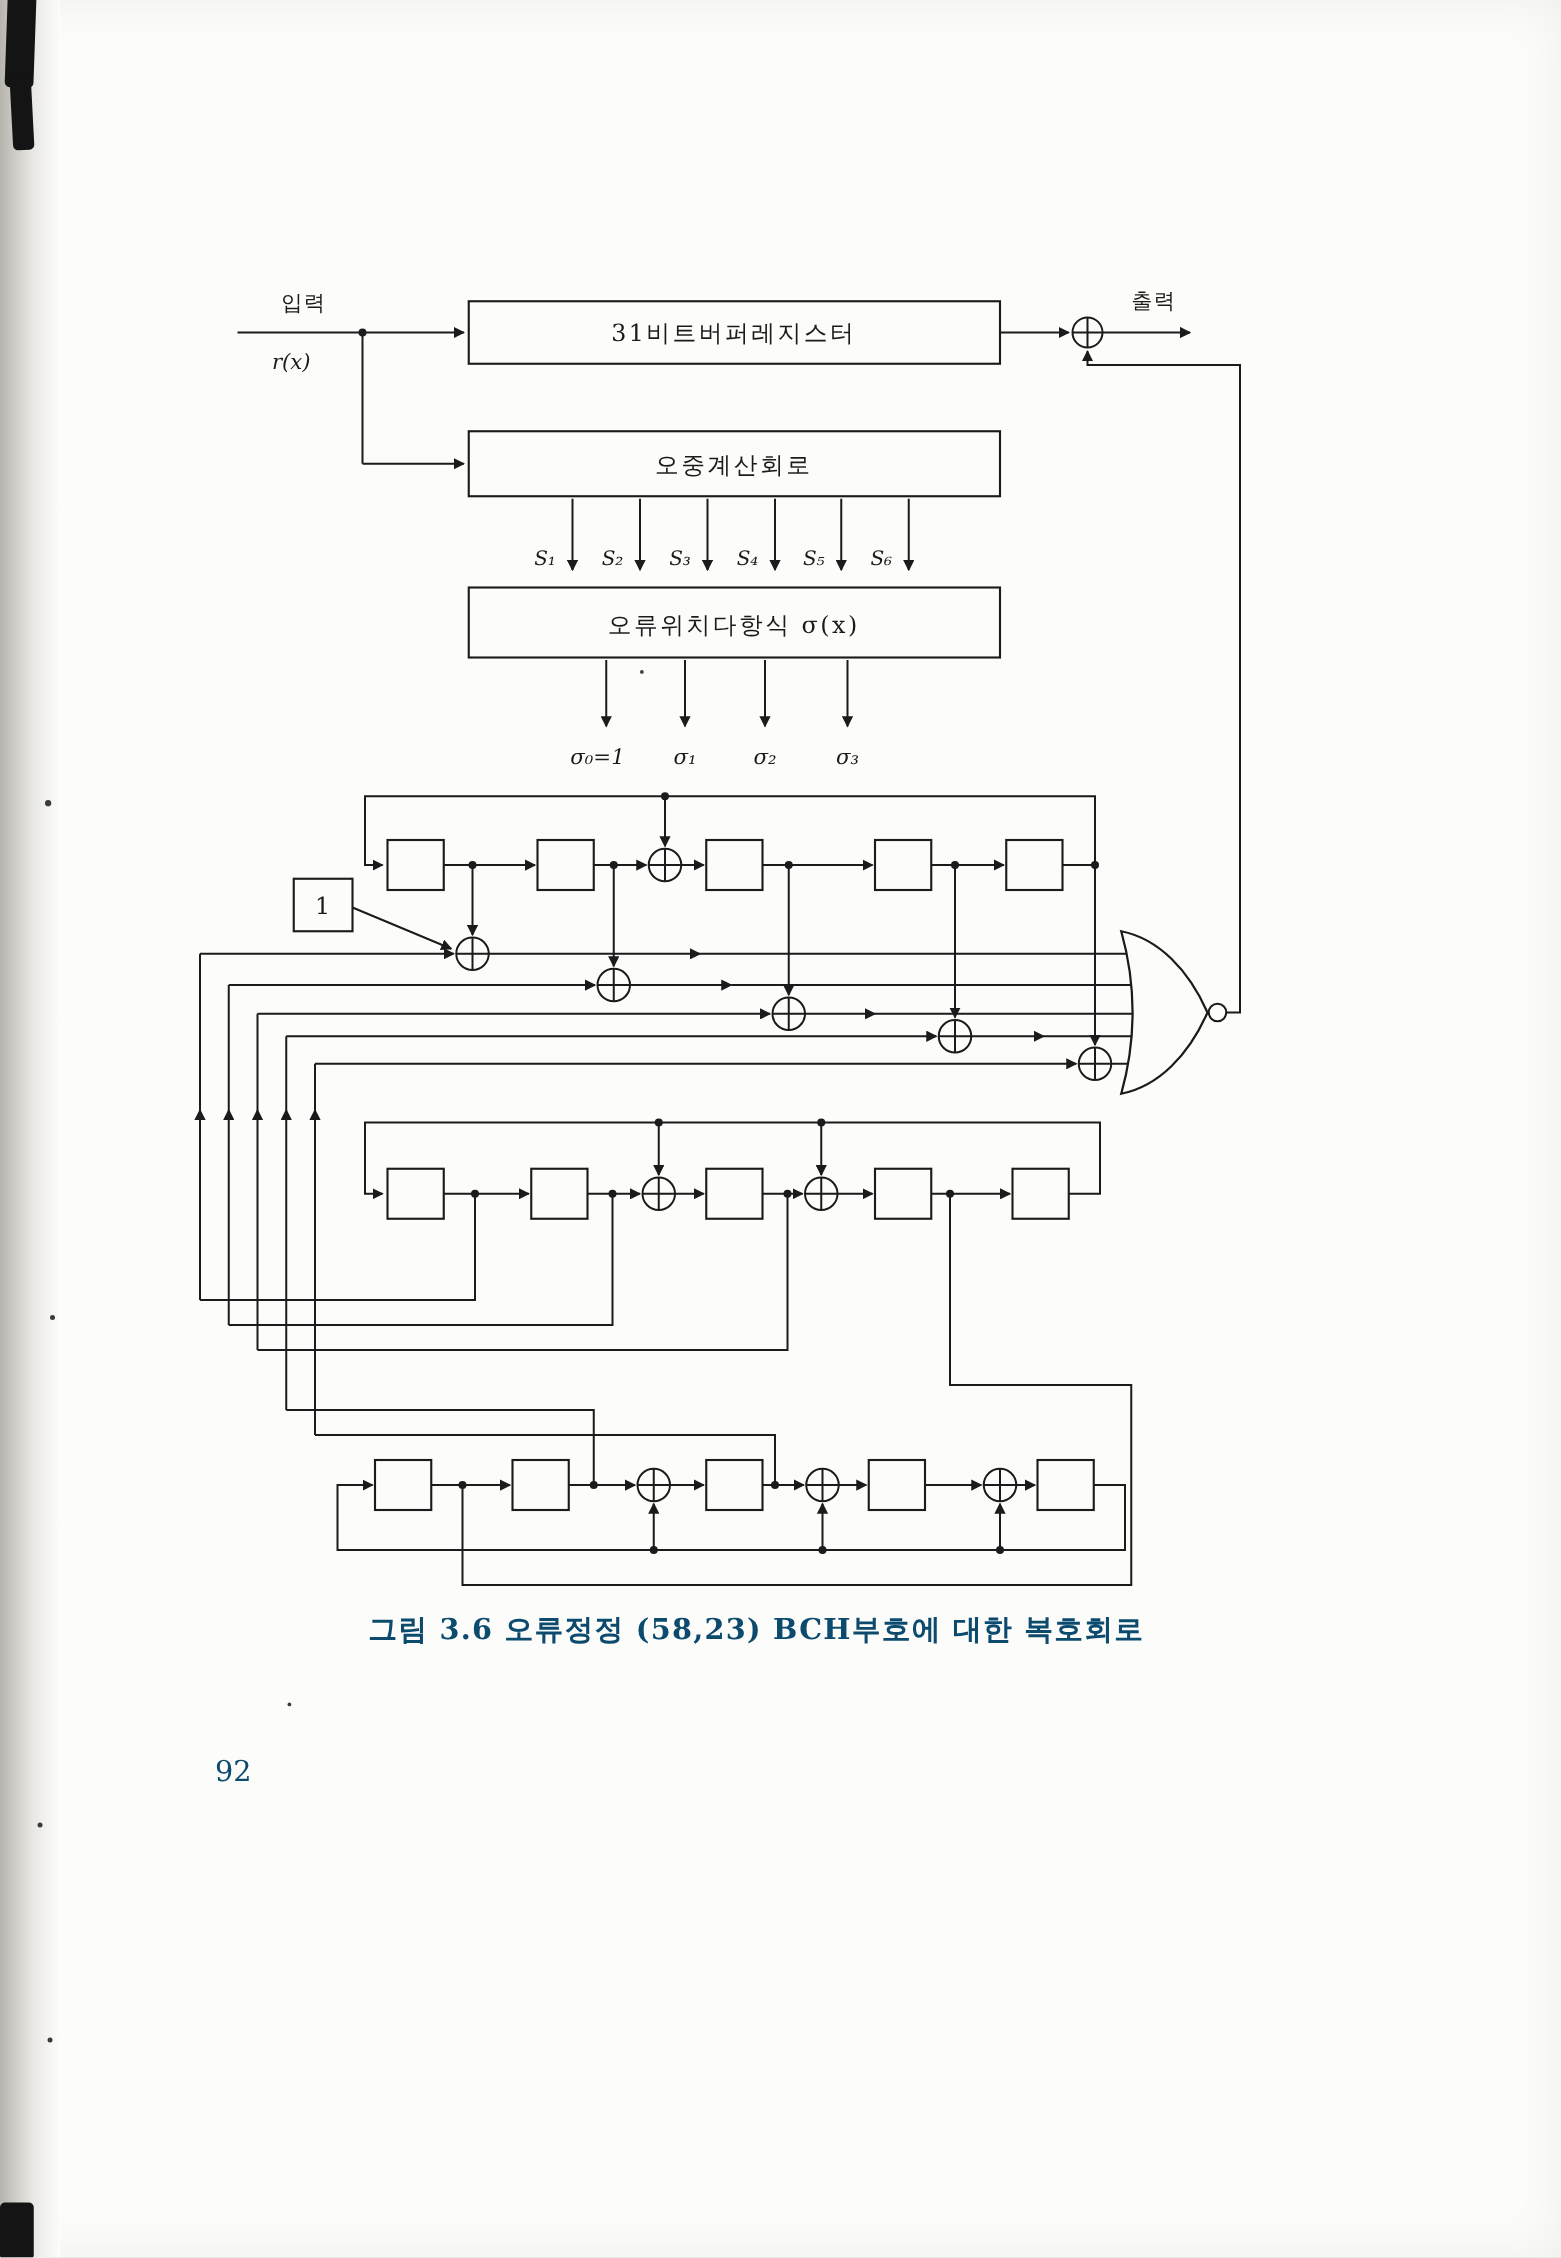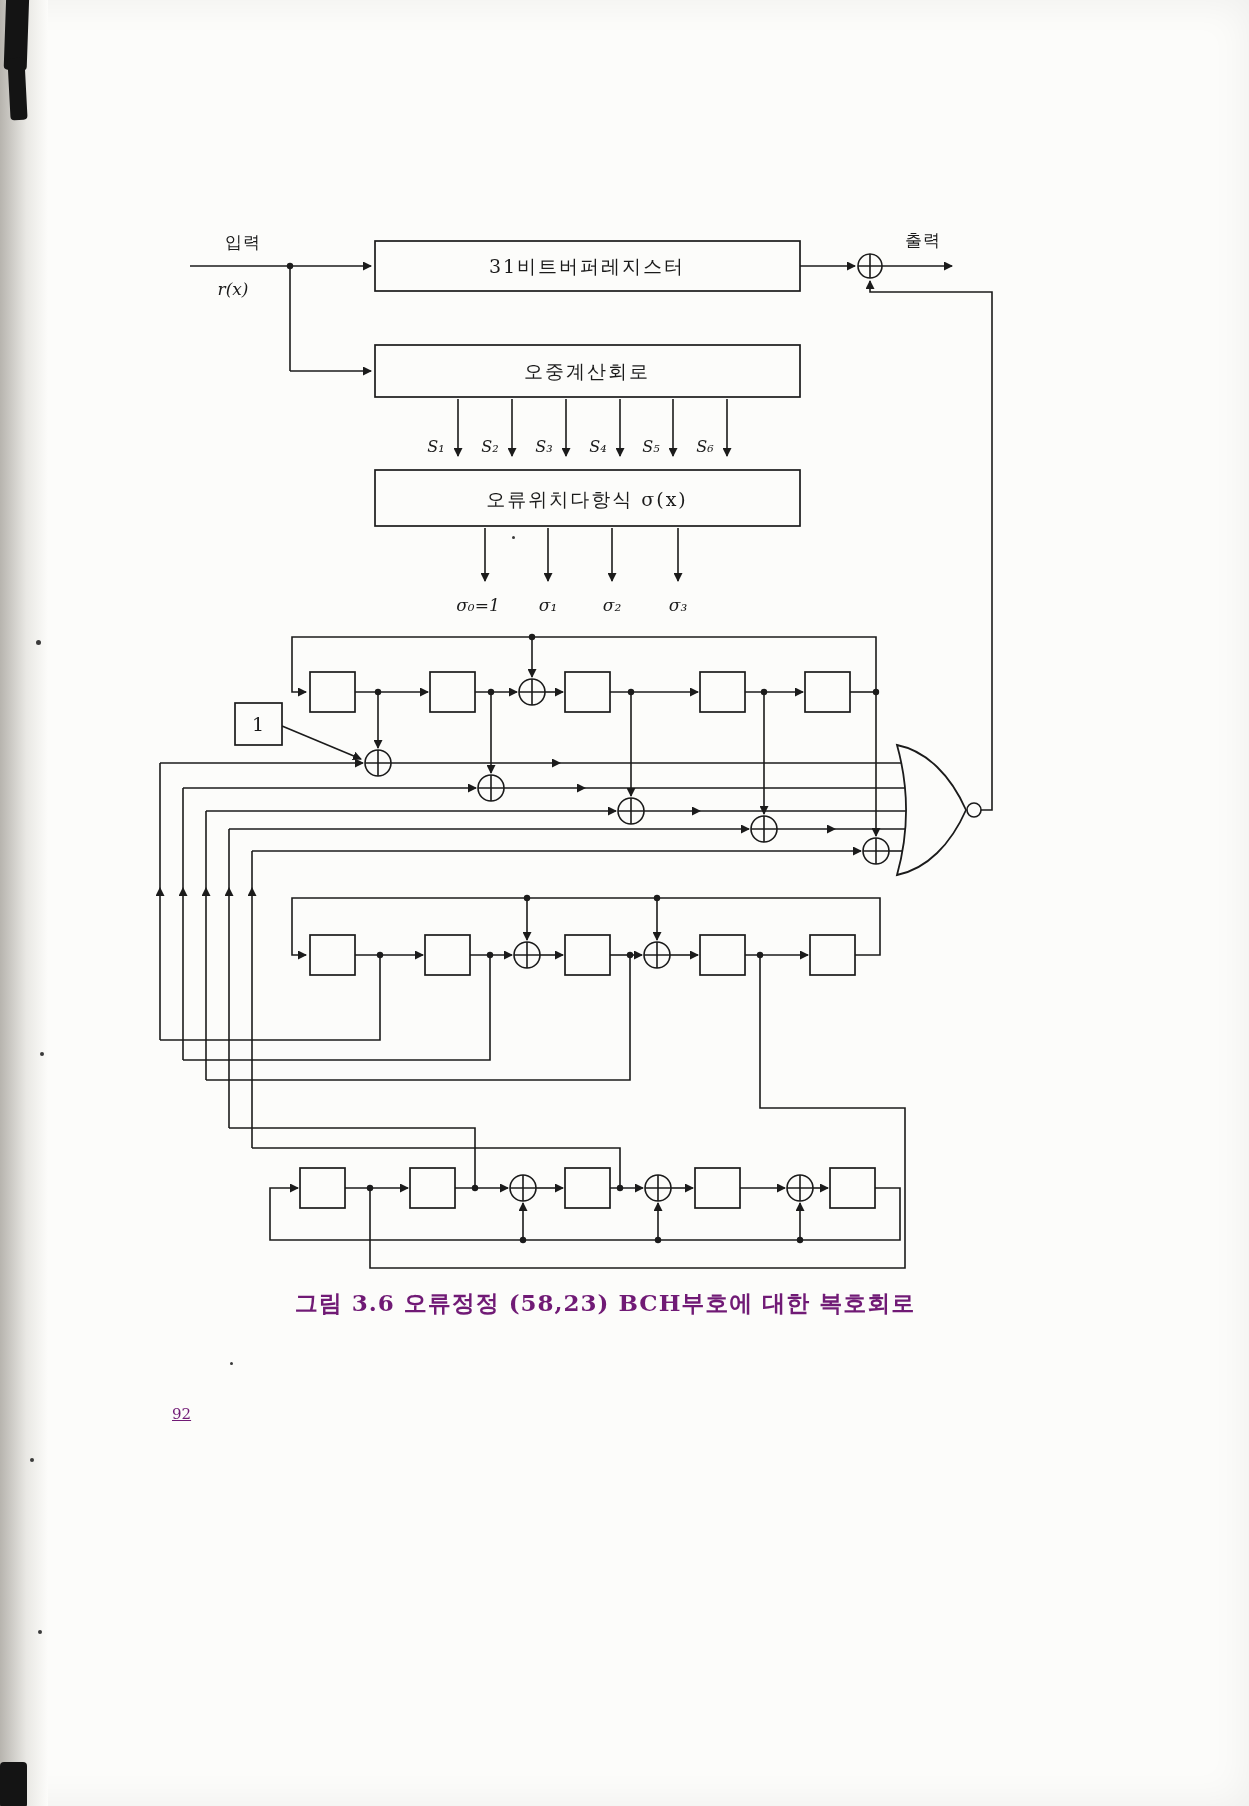--- a/index.html
+++ b/index.html
@@ -2,42 +2,42 @@
 <html><head>
 <meta charset="utf-8">
 <style>
   html,body{margin:0;padding:0;background:#e8e6e2;}
   .page{
     position:relative;
     width:1249px;height:1806px;
     background:#fcfcfa;
     overflow:hidden;
     font-family:"DejaVu Serif","Liberation Serif",serif;
-    color:#701a75;
+    color:#0c4a6e;
     box-shadow:inset 0 0 40px rgba(0,0,0,0.06);
   }
   .binding{
     position:absolute;left:0;top:0;bottom:0;width:48px;
     background:linear-gradient(to right,#b7b4ae,#e9e8e4 55%,#fcfcfa 100%);
   }
   .ink-mark{position:absolute;background:#141414;border-radius:4px;}
   .speck{position:absolute;background:#3a3a3a;border-radius:50%;}
   svg{position:absolute;left:0;top:0;}
   svg text{font-family:"DejaVu Serif","Liberation Serif",serif;fill:#1b1b1b;}
   .blk-label{font-size:19px;letter-spacing:2px;}
   .sm-label{font-size:17px;letter-spacing:1px;}
   .sub-label{font-size:16px;font-style:italic;}
   .sig-label{font-size:17px;font-style:italic;}
   .one-label{font-size:19px;}
   .caption{
     position:absolute;left:170px;top:1288px;width:870px;
     text-align:center;font-size:23px;font-weight:600;letter-spacing:1px;
   }
   .pagenum{
-    position:absolute;left:172px;top:1405px;font-size:15px;text-decoration:underline;
+    position:absolute;left:172px;top:1405px;font-size:23px;
   }
 </style>
 </head>
 <body>
 
 <div class="page">
 
   <div class="binding"></div>
   <div class="ink-mark" style="left:5px;top:-8px;width:23px;height:78px;transform:rotate(2deg);"></div>
   <div class="ink-mark" style="left:9px;top:58px;width:17px;height:62px;transform:rotate(-3deg);"></div>

